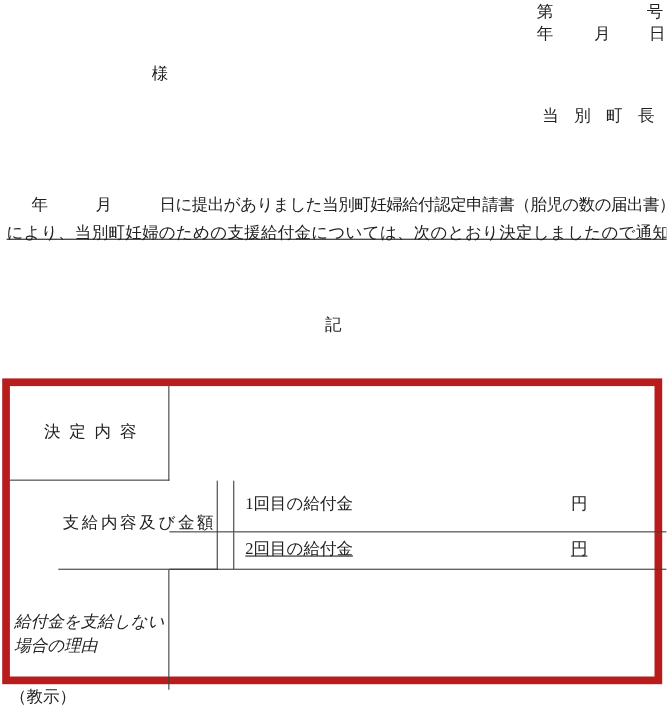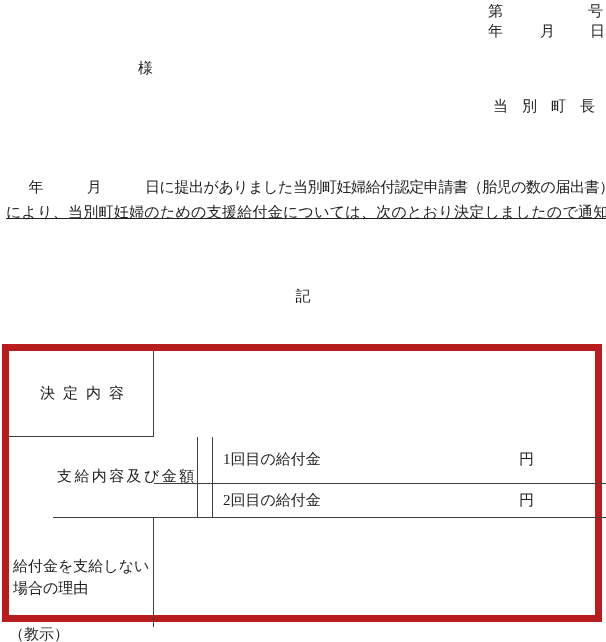--- a/index.html
+++ b/index.html
@@ -61,23 +61,23 @@
     justify-content: center; letter-spacing: 8px; padding-left: 10px; }
   .cell-decision-options { left: 145px; top: 0; width: 453px; height: 86px;
     justify-content: center; gap: 48px; }
   .cell-amount-label { left: 0; top: 86px; width: 145px; height: 81px;
     padding-left: 4px; letter-spacing: 2.4px; white-space: nowrap; margin-left: 44px; }
   .cell-blank-1 { left: 145px; top: 86px; width: 59px; height: 47px; }
   .cell-payment-1 { left: 204px; top: 86px; width: 394px; height: 47px;
     justify-content: space-between; padding-left: 10px; padding-right: 73px; gap: 32px; }
   .cell-blank-2 { left: 145px; top: 133px; width: 59px; height: 34px; }
   .cell-payment-2 { left: 204px; top: 133px; width: 394px; height: 34px;
-    justify-content: space-between; padding-left: 10px; padding-right: 73px; }
+    justify-content: space-between; padding-left: 10px; padding-right: 73px; text-decoration: underline; }
   .cell-reason-label { left: 0; top: 167px; width: 145px; height: 109px;
-    padding-left: 4px; padding-right: 3px; line-height: 22px; padding-top: 8px; }
+    padding-left: 4px; padding-right: 3px; line-height: 22px; padding-top: 8px; font-style: italic; }
   .cell-reason-content { left: 145px; top: 167px; width: 453px; height: 109px; }
 
   .footer-note { left: 9px; top: 625px; }
 </style>
 </head>
 <body>
 
 <div class="page">
 
   <div class="abs doc-number-row">

